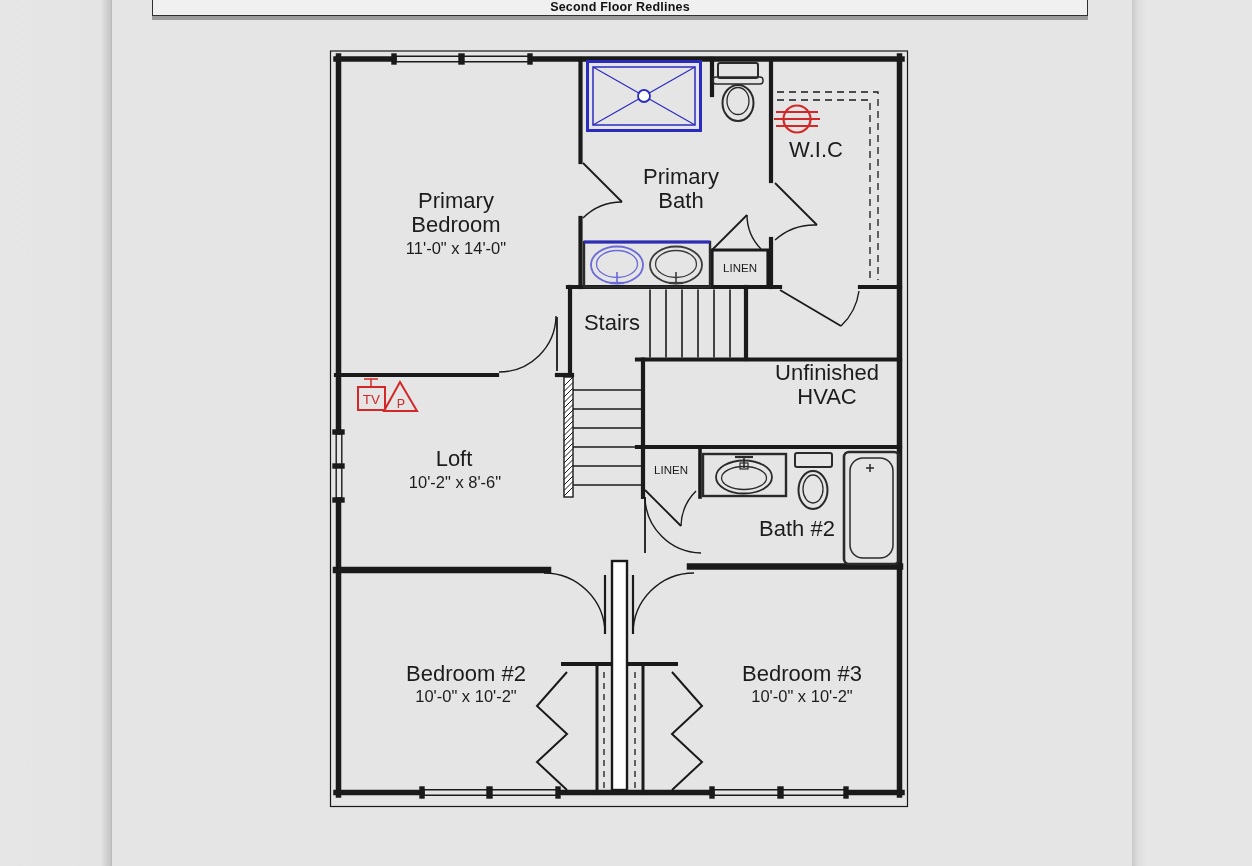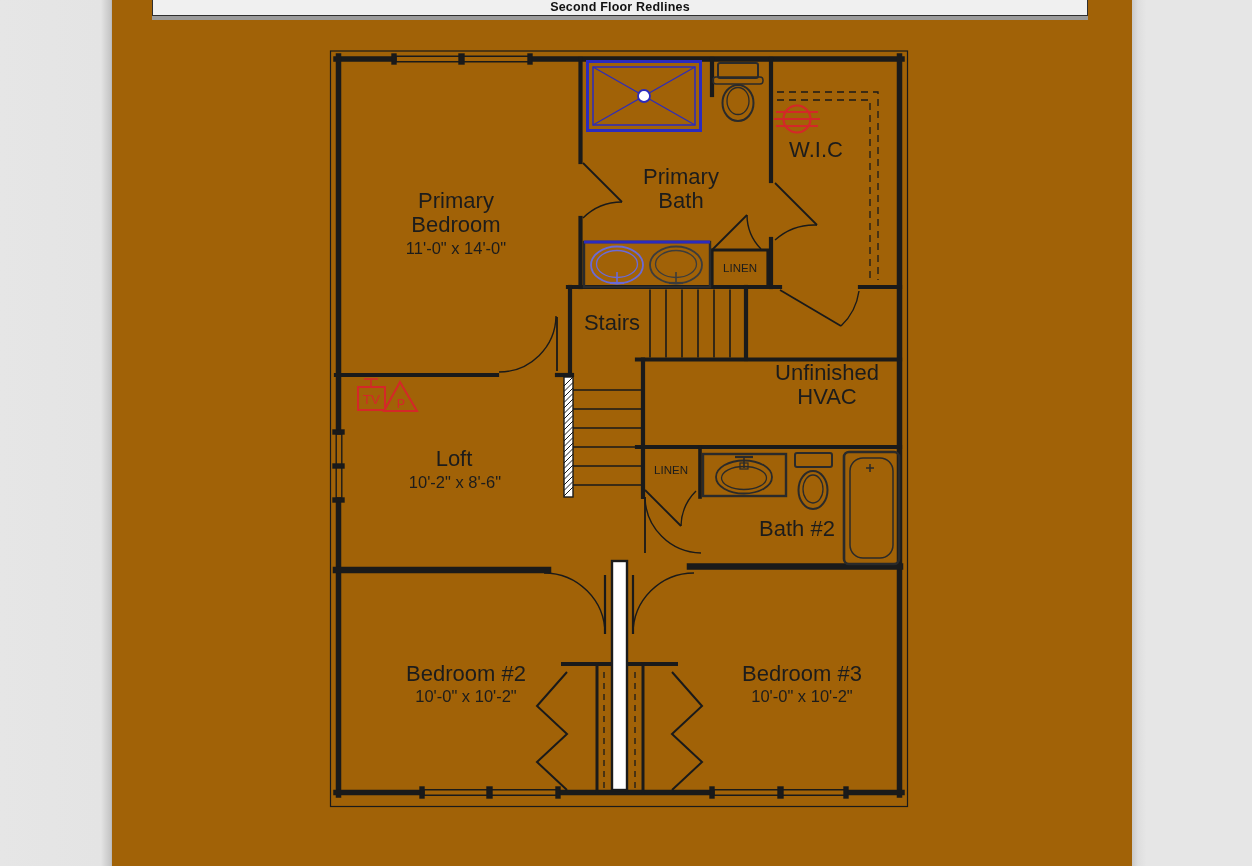--- a/index.html
+++ b/index.html
@@ -1,16 +1,16 @@
 <!DOCTYPE html>
 <html><head>
 <meta charset="utf-8">
 <style>
   html,body{margin:0;padding:0;background:#ffffff;}
-  .stage{position:relative;width:1252px;height:866px;overflow:hidden;background:#a16207;
+  .stage{position:relative;width:1252px;height:866px;overflow:hidden;background:#e5e5e5;
          font-family:"Liberation Sans",sans-serif;}
   .margin-strip{position:absolute;top:0;height:866px;}
   .margin-left{left:0;width:112px;background:linear-gradient(to right,#e6e6e6 0%,#e4e4e4 90%,#c4c4c4 99%,#b5b5b5 100%);}
   .margin-right{left:1132px;width:120px;background:linear-gradient(to right,#c9c9c9 0%,#dedede 5%,#e6e6e6 12%,#e6e6e6 100%);}
   .title-box{position:absolute;left:152px;top:-9px;width:936px;height:25px;background:#f0f0f0;
              border:1.6px solid #2f2f2f;box-sizing:border-box;display:flex;align-items:flex-end;justify-content:center;}
   .title-box span{display:block;width:100%;text-align:center;font-size:12.5px;font-weight:bold;color:#111;
                   line-height:14px;padding-bottom:1px;letter-spacing:0.2px;}
   .title-underbar{position:absolute;left:152px;top:16px;width:936px;height:4px;background:#9b9b9b;}
   svg{position:absolute;left:0;top:0;}

